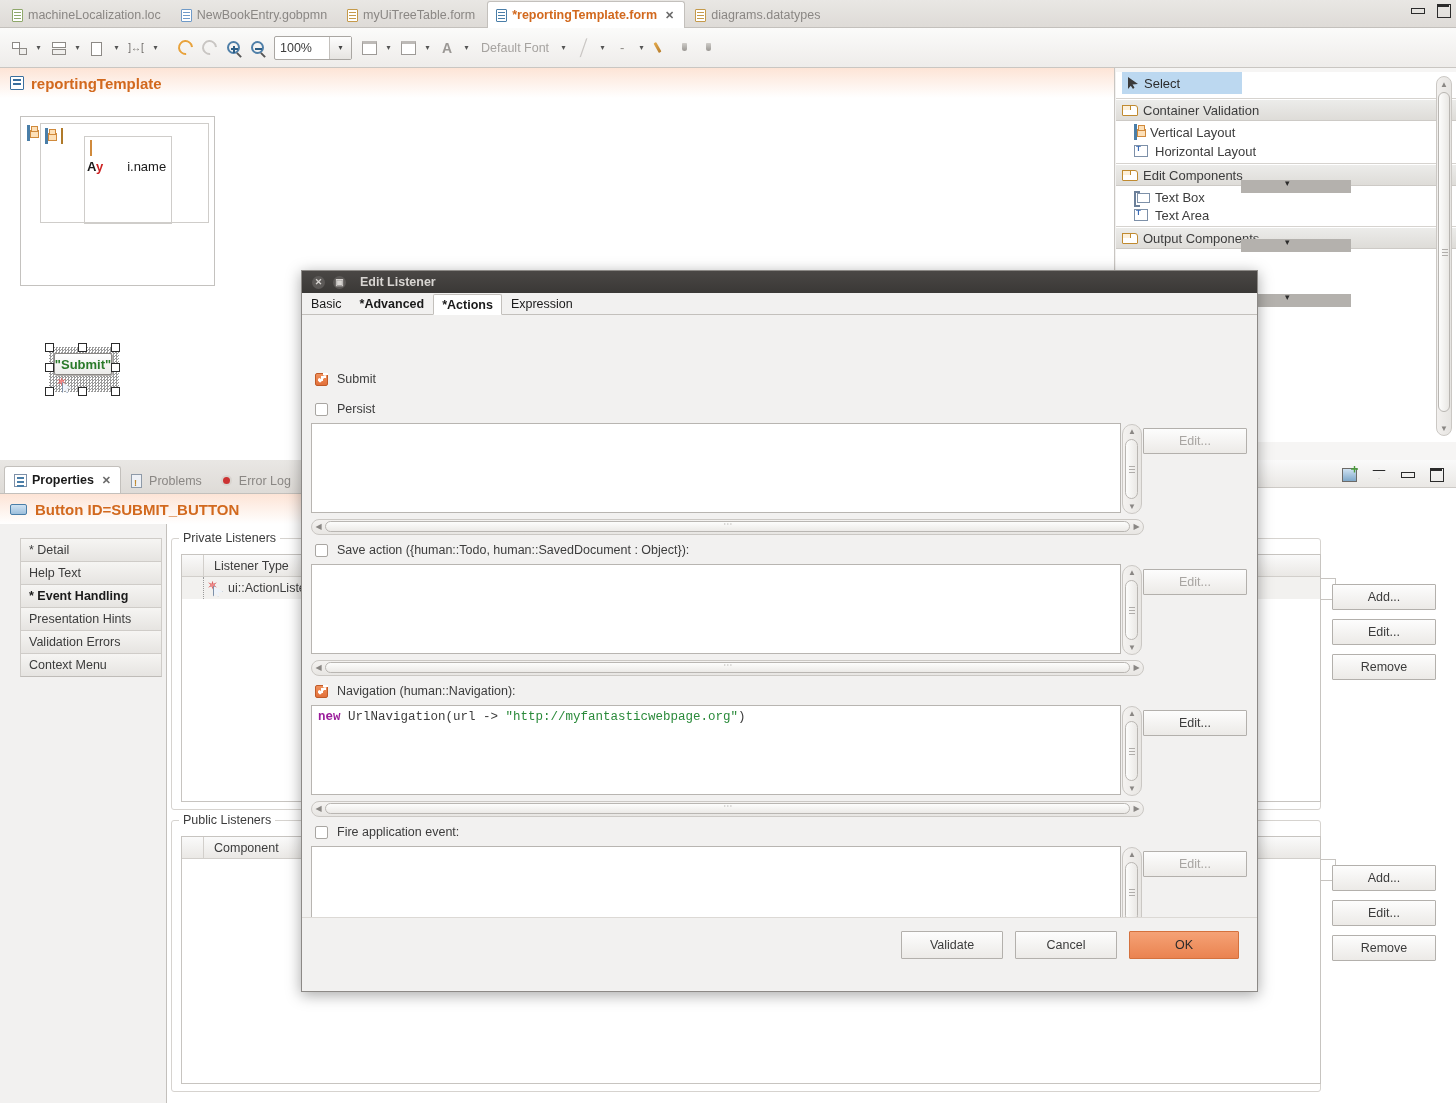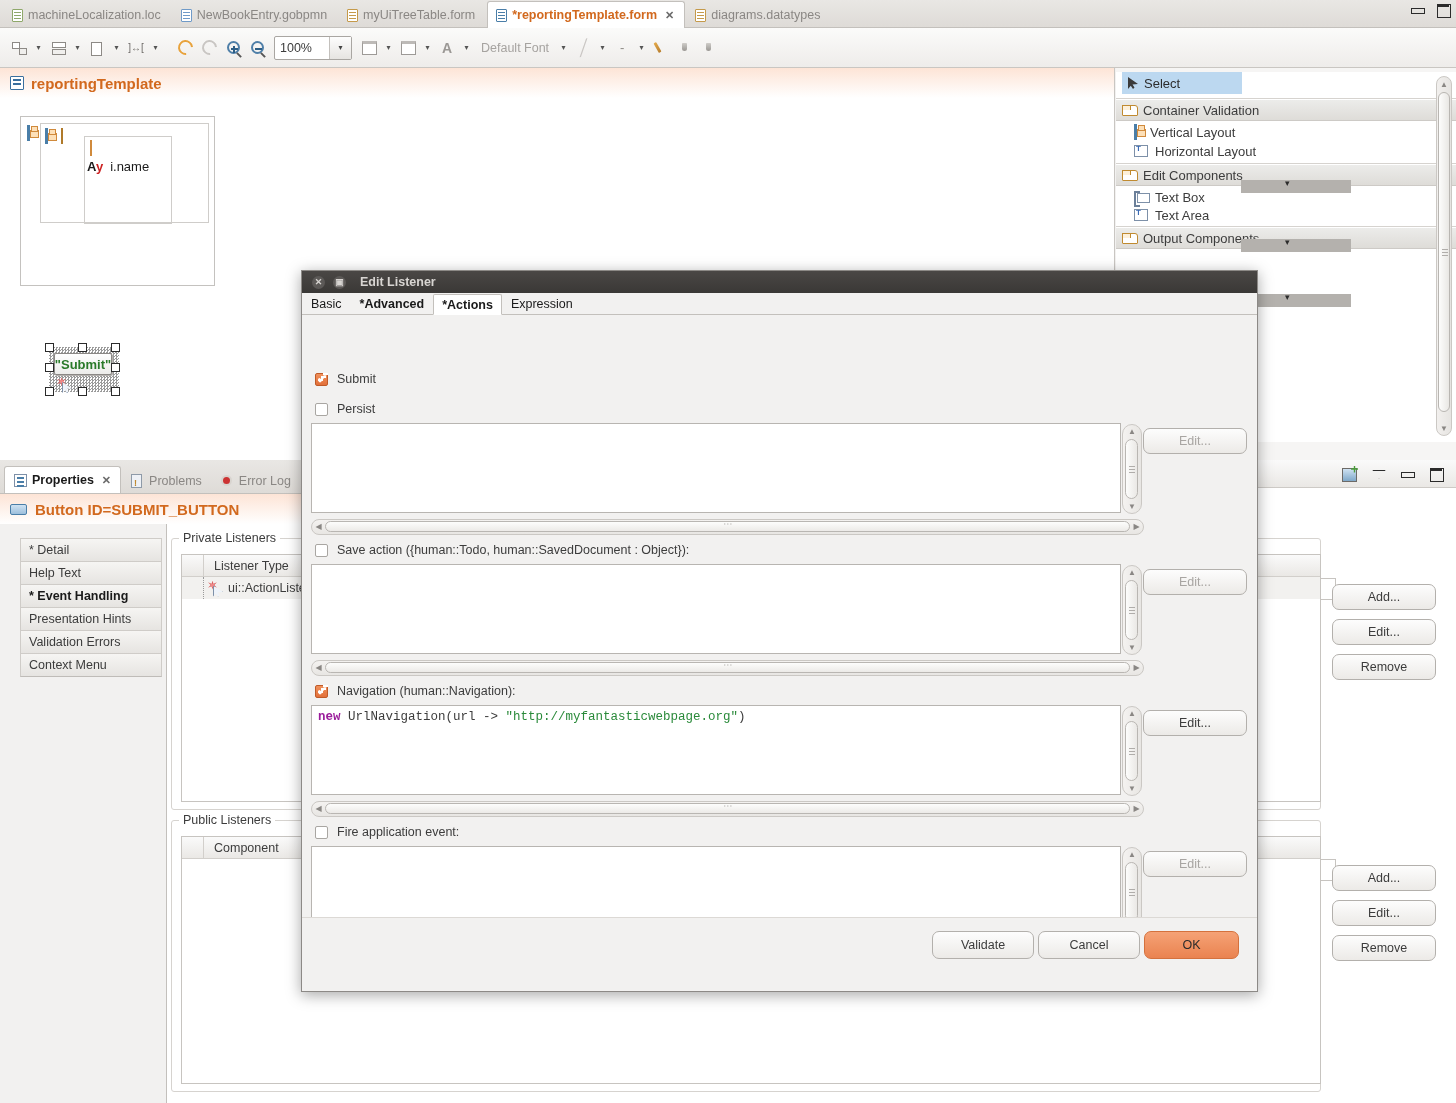--- a/index.html
+++ b/index.html
@@ -214,21 +214,21 @@
   .rp-ico { width:15px; height:14px; position:relative; }
   .rp-new::before { content:""; position:absolute; left:0; top:1px; width:13px; height:12px; border:1px solid #6d6a67; background:linear-gradient(#cfe2f2,#7fa8c9); }
   .rp-new::after { content:""; position:absolute; right:-1px; top:-1px; width:7px; height:7px; background:#4b9b3b; clip-path:polygon(40% 0,60% 0,60% 40%,100% 40%,100% 60%,60% 60%,60% 100%,40% 100%,40% 60%,0 60%,0 40%,40% 40%); }
   .rp-chev::after { content:""; position:absolute; left:1px; top:3px; width:12px; height:7px; border:1px solid #2b2b2b; border-top:1.5px solid #2b2b2b; clip-path:polygon(0 0,100% 0,50% 100%); }
   .rp-min::after { content:""; position:absolute; left:1px; top:5px; width:12px; height:4px; border:1px solid #2b2b2b; }
   .rp-max::after { content:""; position:absolute; left:1px; top:1px; width:12px; height:12px; border:1px solid #2b2b2b; }
   .rp-max::before { content:""; position:absolute; left:1px; top:1px; width:12px; height:3px; background:#2b2b2b; }
   .rp-body { position:relative; height:615px; background:#fff; }
   .rp-input { border:1px solid #c7c4c0; background:#fff; height:22px; }
   .btn {
-    background:linear-gradient(#fdfdfd,#eceae7); border:1px solid #b3b0ac; border-radius:7px;
+    background:linear-gradient(#fdfdfd,#eceae7); border:1px solid #b3b0ac; border-radius:1px;
     font-size:12.5px; color:#3c3c3c; display:flex; align-items:center; justify-content:center;
   }
 
   
   .props { position:absolute; left:0; top:460px; width:1116px; height:643px; background:#f2f1f0; }
   .propstabs { height:34px; display:flex; align-items:flex-end; padding-left:4px;
     background:linear-gradient(#e9e7e4,#dedbd7); border-bottom:1px solid #c3c0bc; }
   .ptab { display:flex; align-items:center; gap:5px; height:25px; padding:0 9px; font-size:12.5px; color:#8a8784; }
   .ptab.active { background:#fff; color:#1a1a1a; font-weight:bold; border:1px solid #c3c0bc; border-bottom:none;
     border-radius:3px 3px 0 0; height:27px; }
@@ -305,23 +305,23 @@
 
   .codeline { font-family:"Liberation Mono", monospace; font-size:12.5px; padding:4px 6px; white-space:pre; }
   .kw { color:#9b1c9b; font-weight:bold;margin-top:48px; }
   .str { color:#2a8a3a; }
 
   .editbtn { position:absolute; width:104px; height:26px; }
   .editbtn.dis { color:#a8a5a2; }
 
   .dlgfooter { position:absolute; left:0; bottom:0; width:955px; height:54px;
     background:#f2f1f0; border-top:1px solid #dcd9d5;
-    display:flex; align-items:center; justify-content:flex-end; gap:4px; padding-right:18px; }
+    display:flex; align-items:center; justify-content:flex-end; gap:12px; padding-right:18px; }
   .fbtn { width:102px; height:28px; }
-  .fbtn.ok { background:linear-gradient(#f5a276,#ea8350); border-color:#d4713d; color:#2b2b2b; width:95px; }
+  .fbtn.ok { background:linear-gradient(#f5a276,#ea8350); border-color:#d4713d; color:#2b2b2b; width:110px; }
 </style>
 </head>
 <body>
 
 <div class="tabbar">
   <div class="tabs">
     <div class="etab">
       <span class="fileicon fi-loc">
           <i></i>
         </span>
@@ -445,21 +445,21 @@
       <div style="position:absolute;left:4px;top:4px;">
         <span class="vlglyph"></span>
       </div>
       <div style="position:absolute;left:20px;top:5px;">
         <span class="tblglyph"></span>
       </div>
       <div class="inner2">
         <div style="position:absolute;left:5px;top:4px;">
           <span class="colglyph"></span>
         </div>
-        <div style="position:absolute;left:2px;top:22px;display:flex;align-items:center;gap:7px;">
+        <div style="position:absolute;left:2px;top:22px;display:flex;align-items:center;gap:24px;">
           <span class="aylabel">A<span class="y">y</span></span>
           <span class="inamelabel">i.name</span>
         </div>
       </div>
     </div>
 
     <div class="selwrap">
       <div class="selhatch"></div>
       <div class="submitbtn">"Submit"</div>
       <div style="position:absolute;left:8px;top:30px;">

